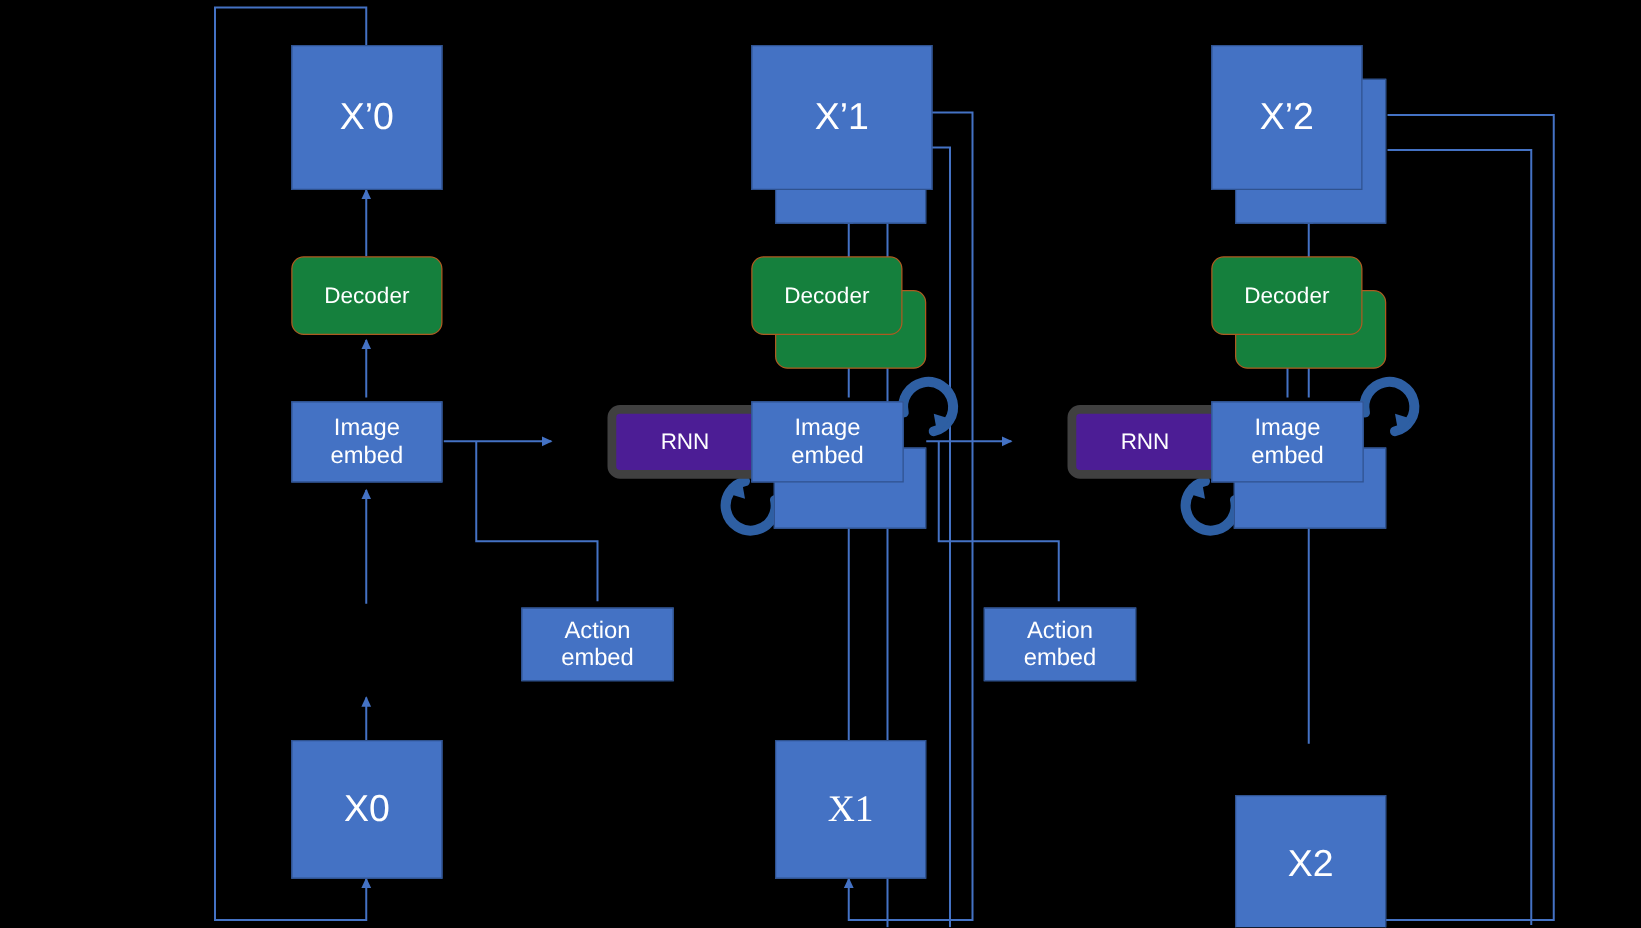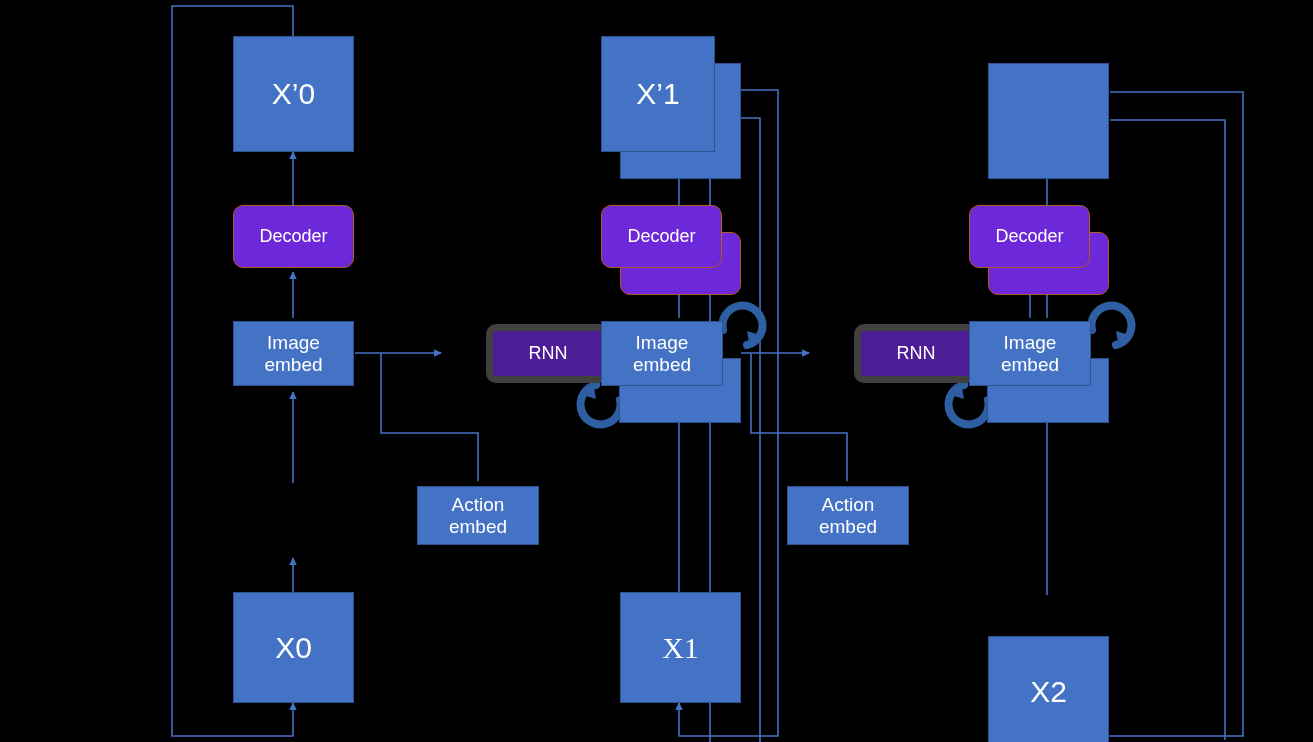--- a/index.html
+++ b/index.html
@@ -3,21 +3,21 @@
 <meta charset="utf-8">
 <style>
   html,body{margin:0;padding:0;background:#000;}
   #stage{position:relative;width:1313px;height:742px;background:#000;overflow:hidden;
          font-family:"Liberation Sans","DejaVu Sans",sans-serif;padding-left:36px;}
   #wires{position:absolute;left:0;top:0;width:1313px;height:742px;}
   .node{position:absolute;box-sizing:border-box;display:flex;align-items:center;
         justify-content:center;text-align:center;color:#fff;line-height:1.12;}
   .img-sq{background:#4472c4;border:1px solid #2f528f;font-size:30px;}
   .embed{background:#4472c4;border:1px solid #2f528f;font-size:19px;}
-  .dec{background:#6d28d9;border:1px solid #ae5a21;border-radius:10px;font-size:18px;}
+  .dec{background:#15803d;border:1px solid #ae5a21;border-radius:10px;font-size:18px;}
   .rnn{background:#4c1d95;border:7px solid #404040;border-radius:10px;font-size:18px;margin-left:40px;}
   .enc{background:#70ad47;border:1px solid #507e32;border-radius:10px;font-size:18px;}
 </style>
 </head>
 <body>
 
 <div id="stage">
 
   <svg id="wires" viewBox="0 0 1313 742" xmlns="http://www.w3.org/2000/svg">
     <defs>
@@ -96,21 +96,21 @@
   <div class="node rnn" style="left:446px;top:324px;width:124px;height:59px;">
     <span>RNN</span>
   </div>
 
   <div class="node embed" style="left:417px;top:486px;width:122px;height:59px;white-space:pre;">
     <span>Action
 embed</span>
   </div>
 
   <div class="node img-sq" style="left:620px;top:63px;width:121px;height:116px;font-size:0;"></div>
-  <div class="node img-sq" style="left:601px;top:36px;width:114px;height:116px;">
+  <div class="node img-sq" style="left:601px;top:36px;width:145px;height:116px;">
     <span>X’1</span>
   </div>
 
   <div class="node dec" style="left:620px;top:232px;width:121px;height:63px;font-size:0;"></div>
   <div class="node dec" style="left:601px;top:205px;width:121px;height:63px;">
     <span>Decoder</span>
   </div>
 
   <div class="node embed" style="left:619px;top:358px;width:122px;height:65px;white-space:pre;align-items:flex-start;">
     <span>embed</span>
@@ -127,20 +127,23 @@
   <div class="node rnn" style="left:814px;top:324px;width:124px;height:59px;">
     <span>RNN</span>
   </div>
 
   <div class="node embed" style="left:787px;top:486px;width:122px;height:59px;white-space:pre;">
     <span>Action
 embed</span>
   </div>
 
   <div class="node img-sq" style="left:988px;top:63px;width:121px;height:116px;font-size:0;"></div>
+  <div class="node img-sq" style="left:969px;top:36px;width:121px;height:116px;">
+    <span>X’2</span>
+  </div>
 
   <div class="node dec" style="left:988px;top:232px;width:121px;height:63px;font-size:0;"></div>
   <div class="node dec" style="left:969px;top:205px;width:121px;height:63px;">
     <span>Decoder</span>
   </div>
 
   <div class="node embed" style="left:987px;top:358px;width:122px;height:65px;white-space:pre;align-items:flex-start;">
     <span>embed</span>
   </div>
   <div class="node embed" style="left:969px;top:321px;width:122px;height:65px;white-space:pre;">

